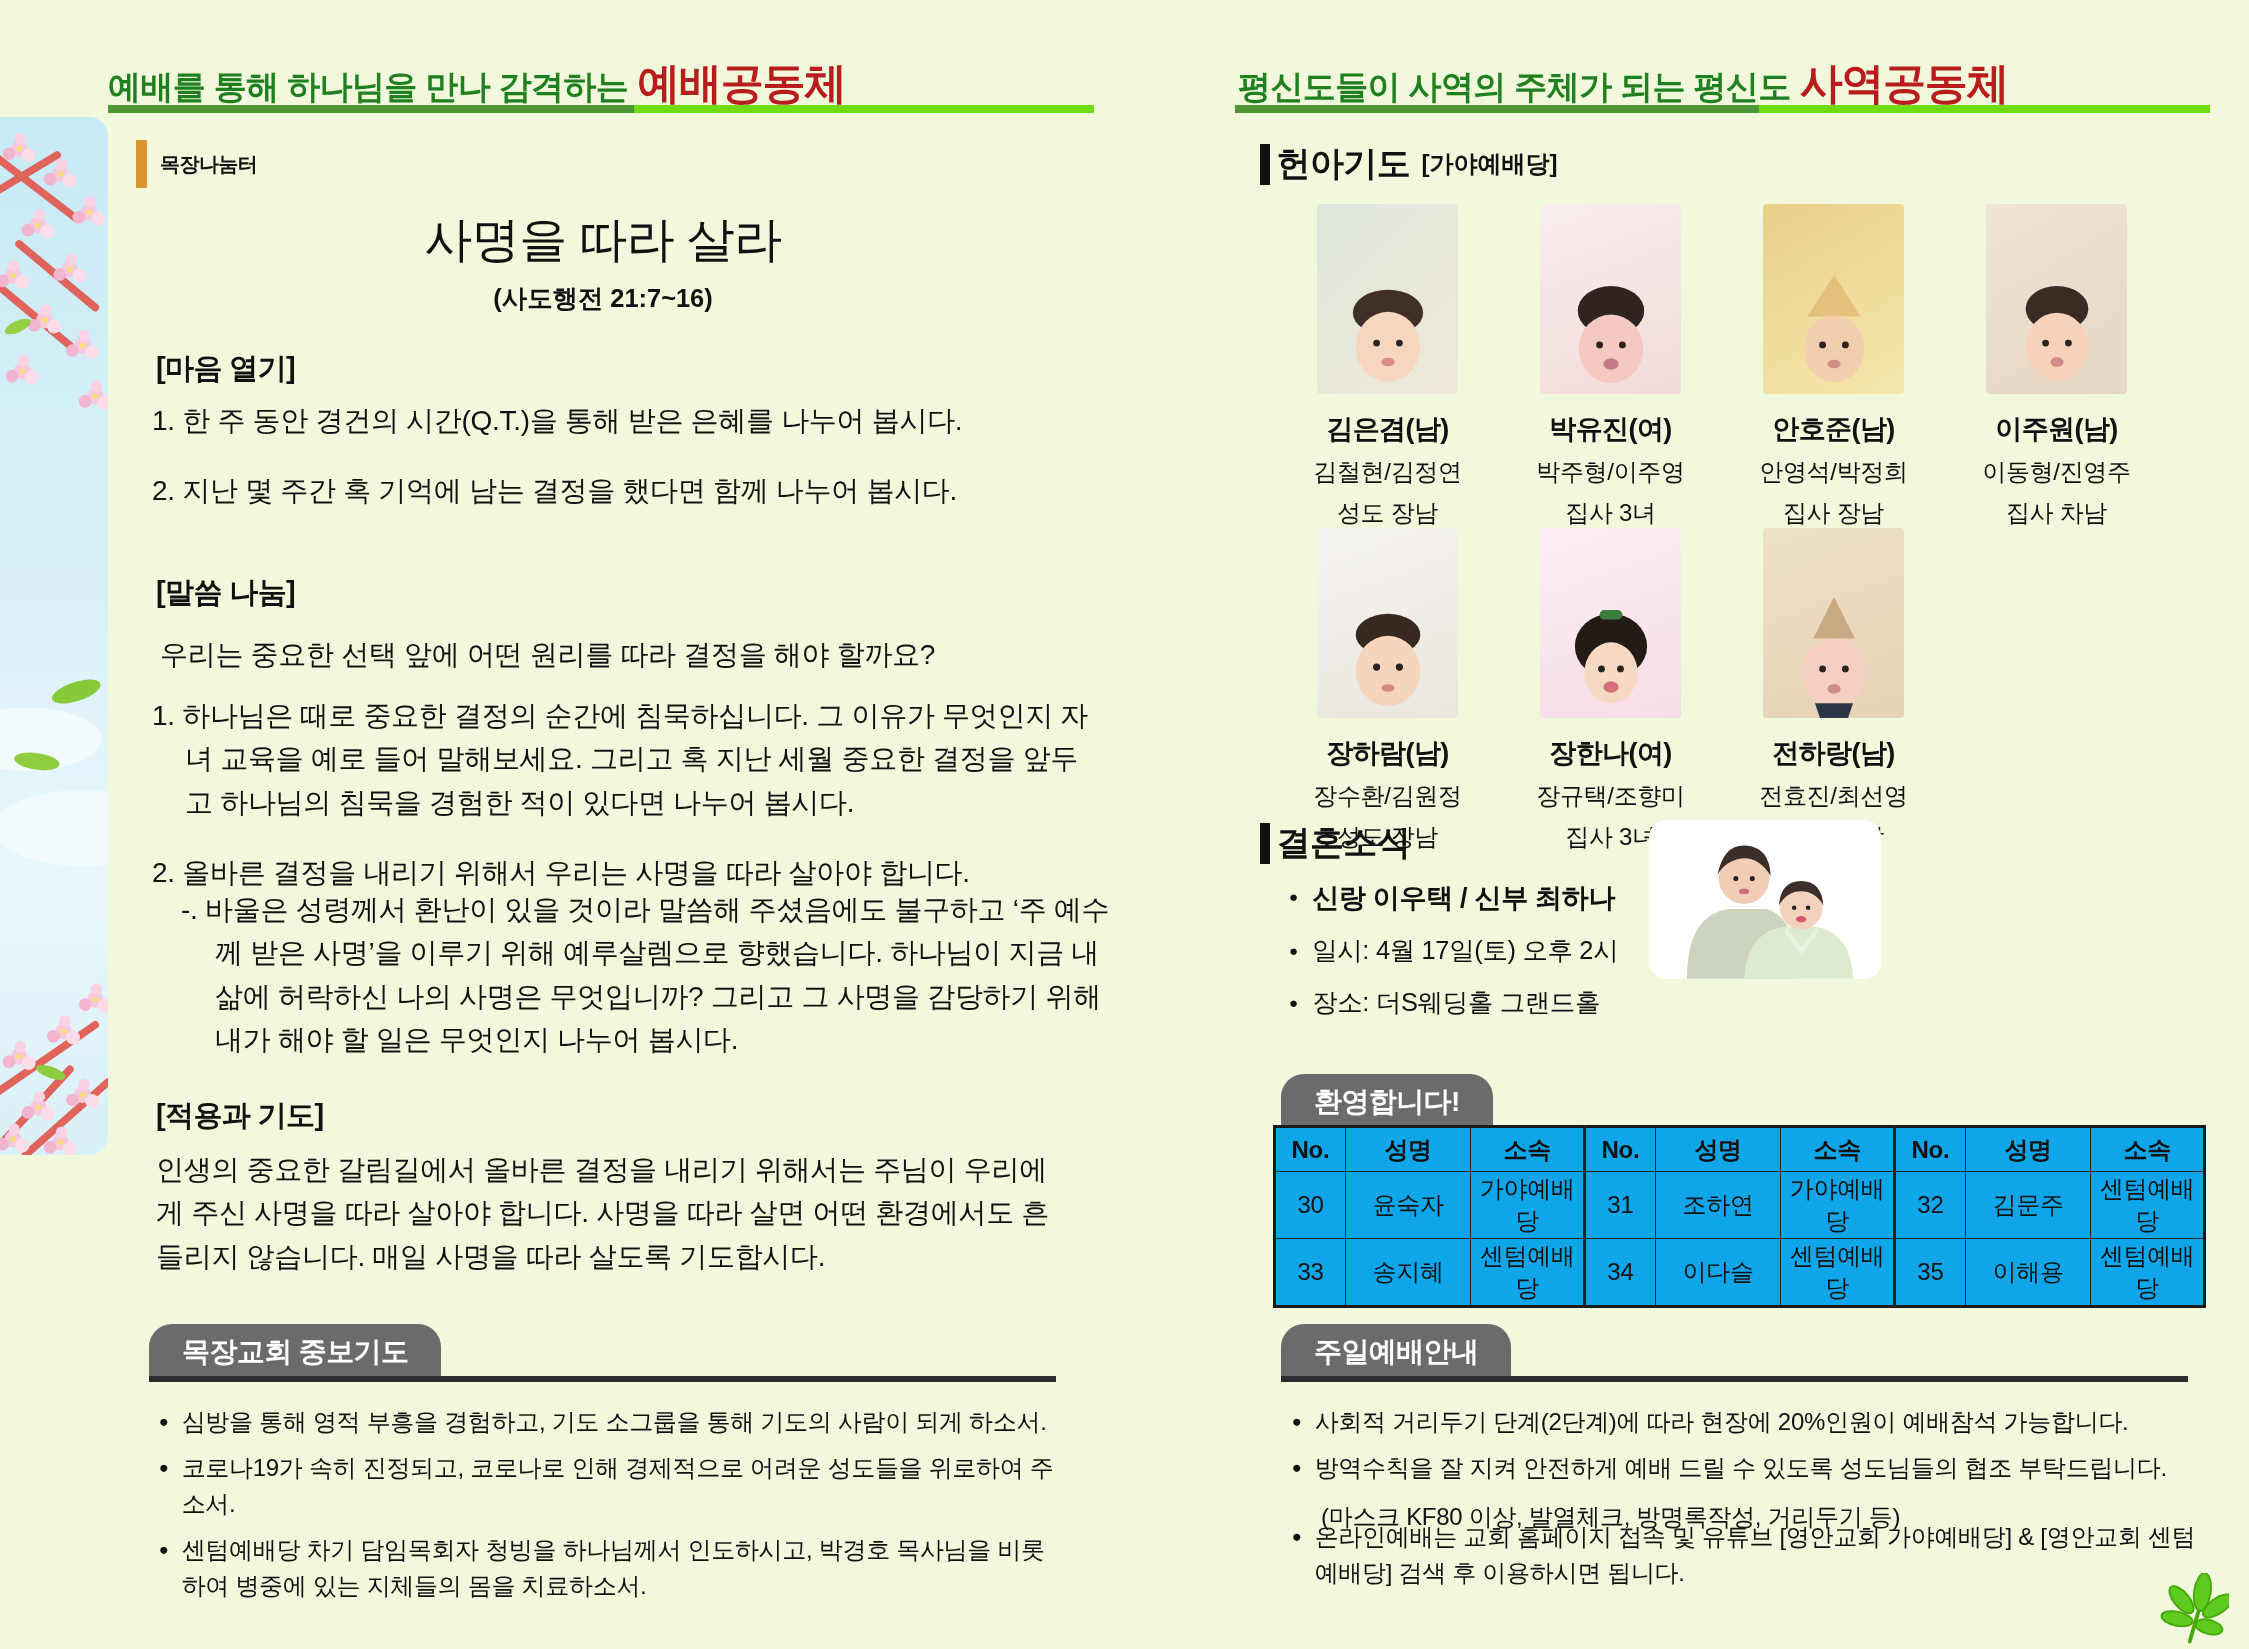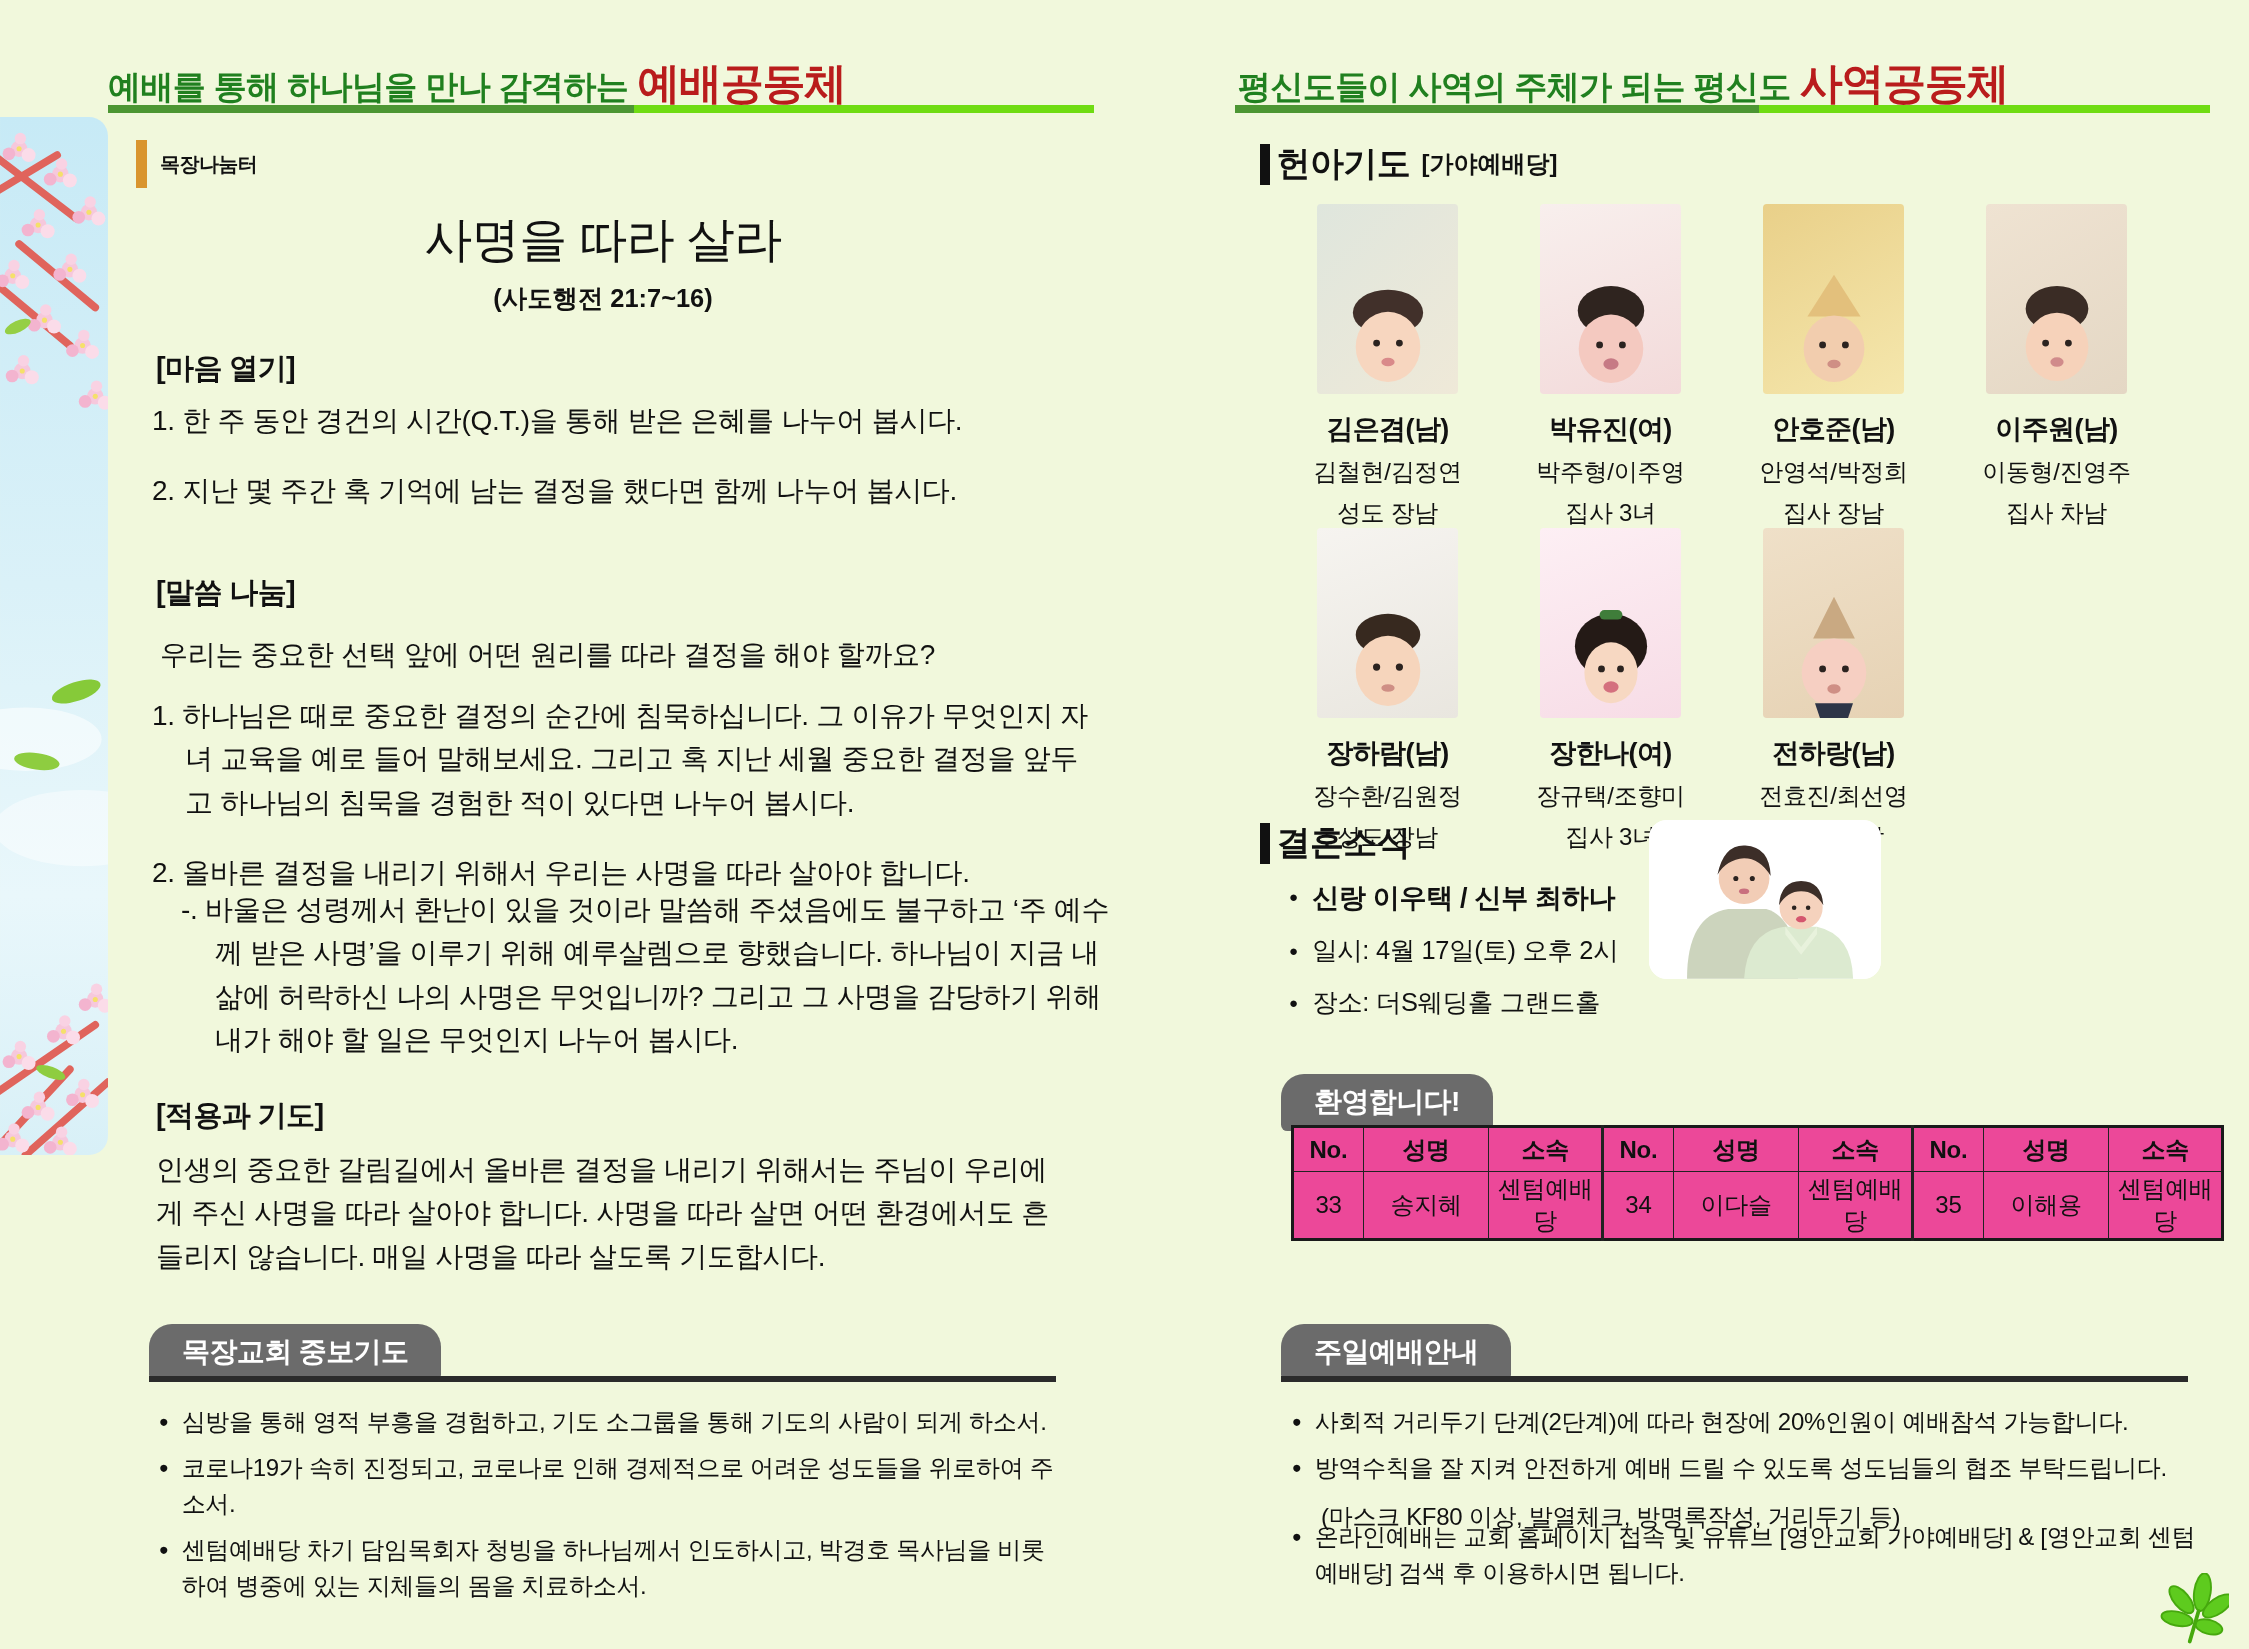--- a/index.html
+++ b/index.html
@@ -63,21 +63,21 @@
   .bname{font-size:27px;font-weight:800;margin-top:16.5px;letter-spacing:-0.6px;}
   .bline{font-size:24px;margin-top:9px;letter-spacing:-0.3px;}
   
   .wedlist{list-style:none;margin:0;padding:0;}
   .wedlist li{display:flex;gap:14px;margin-bottom:18px;}
   .wedlist .dot{font-size:15.2px;line-height:2.2;}
   .wedlist .txt{font-size:25.4px;letter-spacing:-0.3px;}
   .wedlist li.first .txt{font-weight:800;font-size:27px;}
   .wedphoto{width:232px;height:159px;border-radius:18px;overflow:hidden;background:#fff;}
   
-  table.welcome{border-collapse:collapse;width:933px;background:#ec4899;margin-left:18px;}
+  table.welcome{border-collapse:collapse;width:933px;background:#0ea5e9;}
   table.welcome th,table.welcome td{
     border:1.3px solid #222;font-size:24px;text-align:center;letter-spacing:-0.3px;
   }
   table.welcome th{font-weight:800;height:41px;}
   table.welcome td{height:47px;}
   table.welcome{border:3.2px solid #1a1a1a;}
   table.welcome th.grp,table.welcome td.grp{border-left-width:3.2px;}
   
   .sidebar{left:0;top:117px;width:108px;height:1038px;border-radius:0 19px 19px 0;overflow:hidden;}
   
@@ -366,20 +366,31 @@
     <th>성명</th>
     <th>소속</th>
     <th class="grp">No.</th>
     <th>성명</th>
     <th>소속</th>
     <th class="grp">No.</th>
     <th>성명</th>
     <th>소속</th>
   </tr>
   <tr>
+    <td>30</td>
+    <td>윤숙자</td>
+    <td>가야예배당</td>
+    <td class="grp">31</td>
+    <td>조하연</td>
+    <td>가야예배당</td>
+    <td class="grp">32</td>
+    <td>김문주</td>
+    <td>센텀예배당</td>
+  </tr>
+  <tr>
     <td>33</td>
     <td>송지혜</td>
     <td>센텀예배당</td>
     <td class="grp">34</td>
     <td>이다슬</td>
     <td>센텀예배당</td>
     <td class="grp">35</td>
     <td>이해용</td>
     <td>센텀예배당</td>
   </tr>

